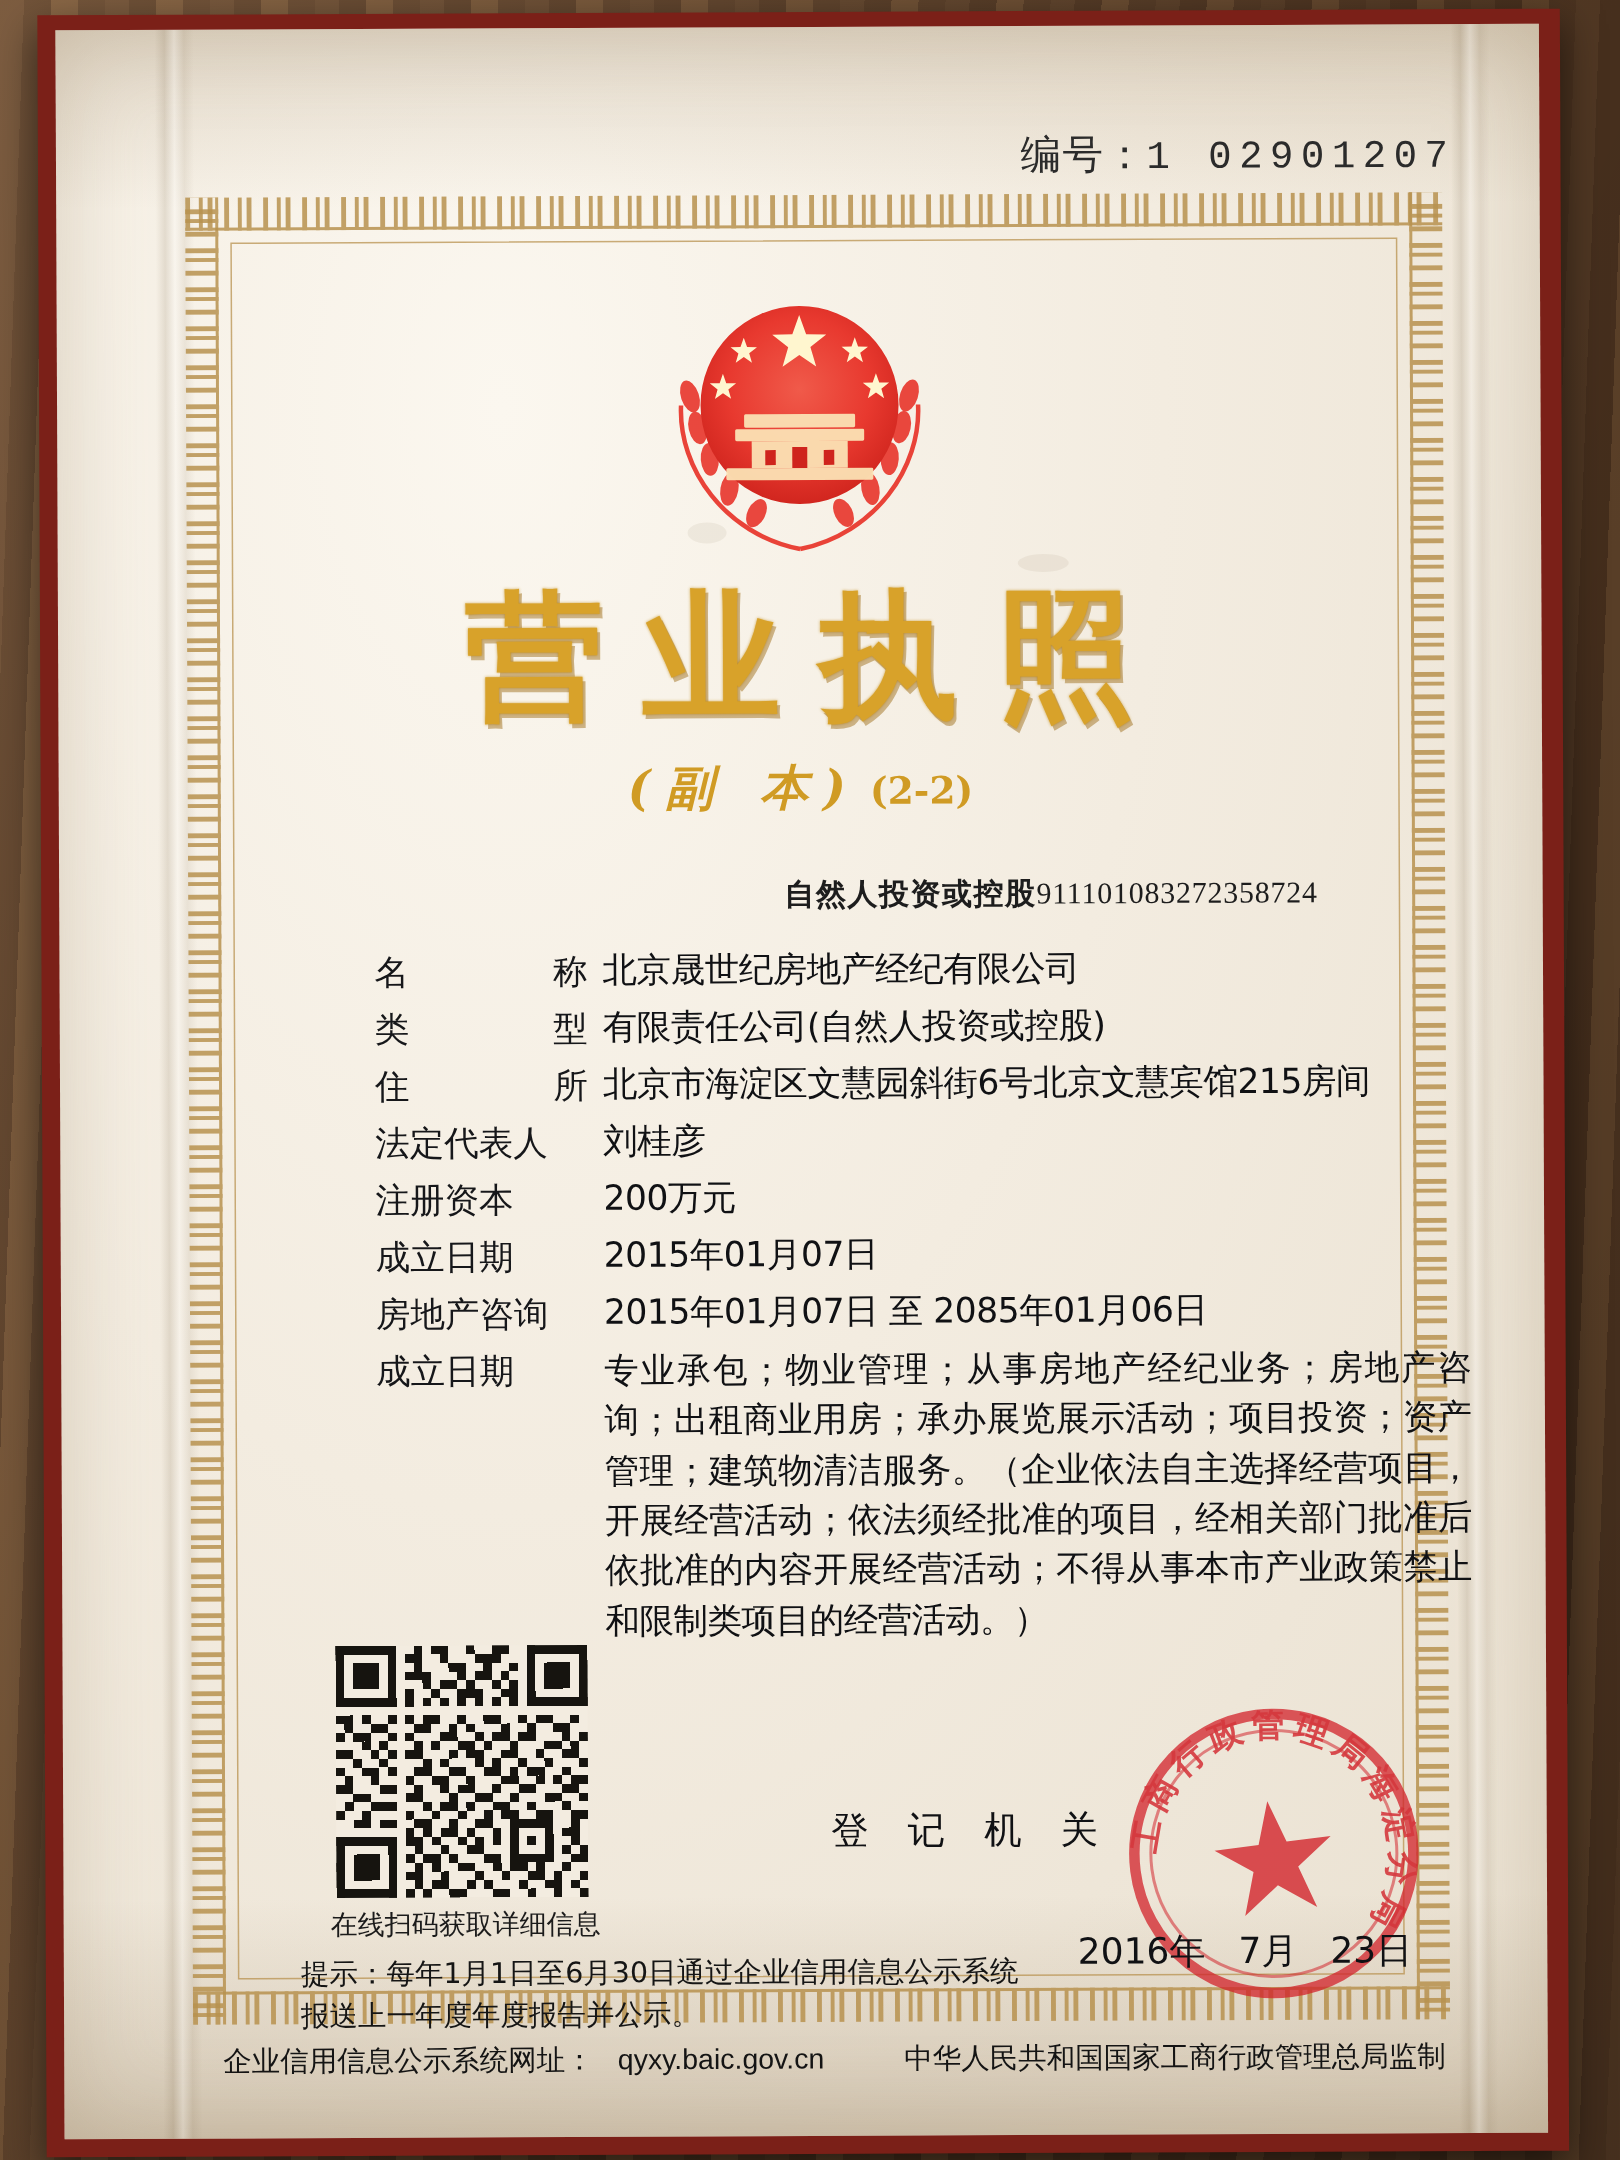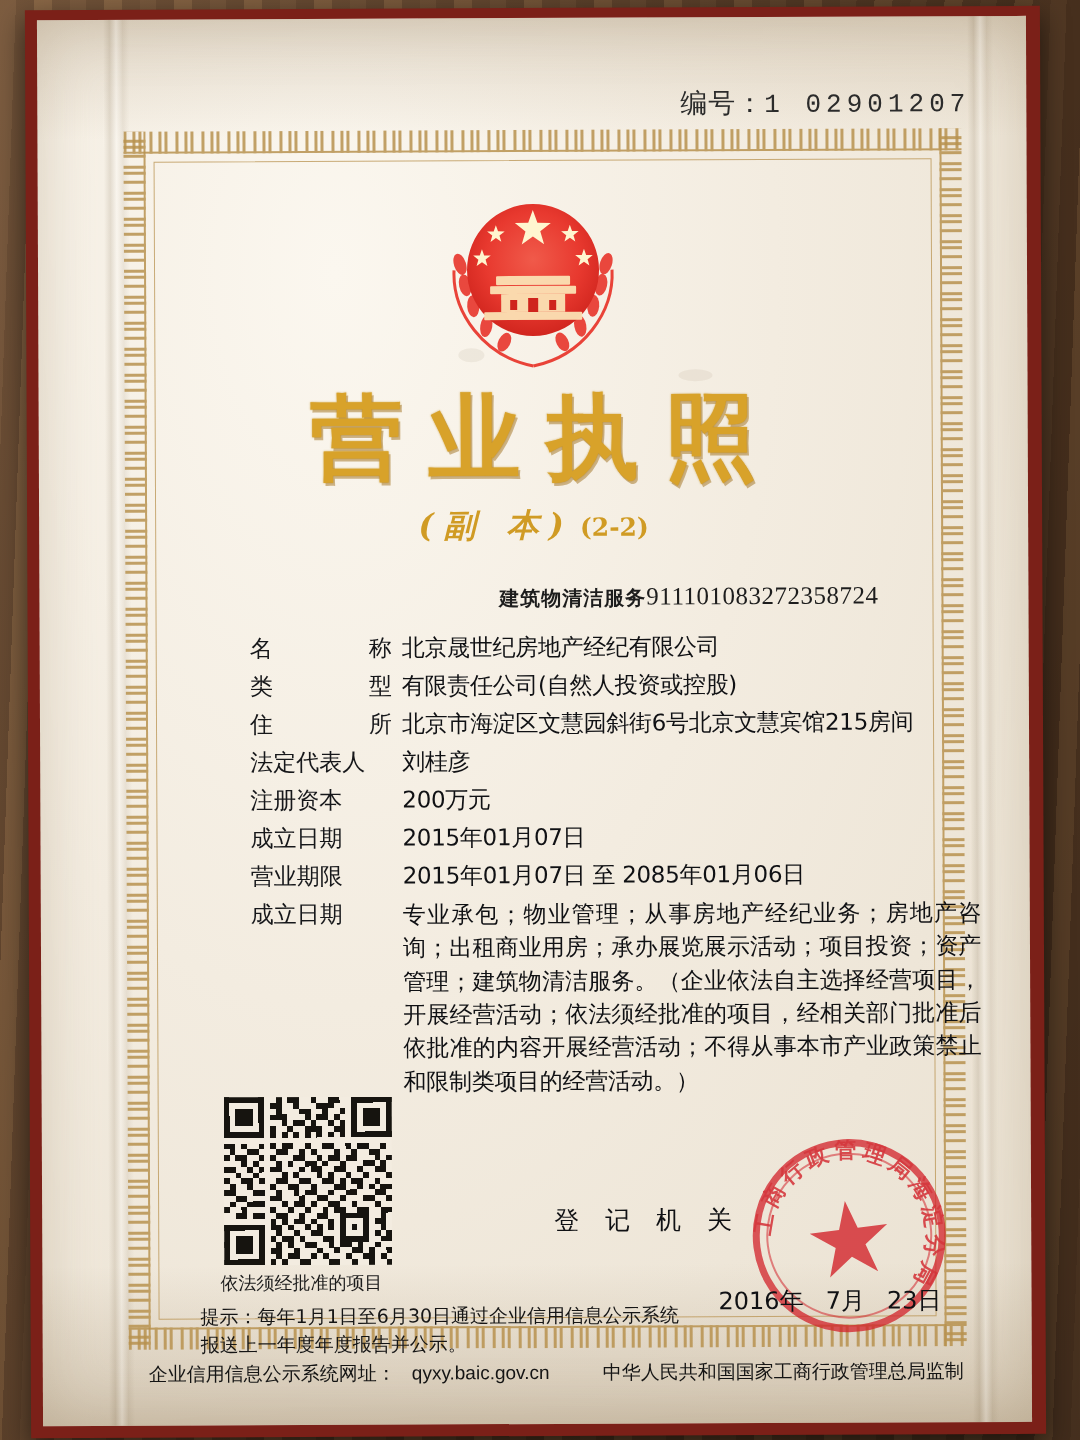--- a/index.html
+++ b/index.html
@@ -201,21 +201,21 @@
   .credit {
     position: absolute;
     right: 150px;
     top: 565px;
     font-size: 21px;
     color: #1d1d1d;
     white-space: nowrap;
     font-family: "DejaVu Sans", sans-serif;
   }
   .credit .lbl { font-weight: bold; font-size: 20px; letter-spacing: 1px; }
-  .credit .val { font-family: "Liberation Serif", serif; font-size: 25px; letter-spacing: 0.5px; }
+  .credit .val { font-family: "Liberation Serif", serif; font-size: 20px; letter-spacing: 0.5px; }
 
   
   .fields {
     position: absolute;
     left: 210px;
     top: 614px;
     width: 730px;
   }
   .row {
     display: flex;
@@ -413,21 +413,21 @@
         </g>
       </svg>
     </div>
 
     <div class="title">营业执照</div>
     <div class="subtitle">
       <span class="paren">(副 本)</span><span class="part">(2-2)</span>
     </div>
 
     <div class="credit">
-      <span class="lbl">建筑物清洁服务</span><span class="val">911101083272358724</span>
+      <span class="lbl">自然人投资或控股</span><span class="val">911101083272358724</span>
     </div>
 
     <div class="fields">
       <div class="row">
         <div class="label spread">
             <span>名</span>
             <span>称</span>
           </div>
         <div class="value">北京晟世纪房地产经纪有限公司</div>
       </div>
@@ -456,21 +456,21 @@
         <div class="value">200万元</div>
       </div>
       <div class="row">
         <div class="label spread">
             <span>成立日期</span>
           </div>
         <div class="value">2015年01月07日</div>
       </div>
       <div class="row">
         <div class="label spread">
-            <span>营业期限</span>
+            <span>房地产咨询</span>
           </div>
         <div class="value">2015年01月07日 至 2085年01月06日</div>
       </div>
       <div class="row scope">
         <div class="label spread">
             <span>成立日期</span>
           </div>
         <div class="value">专业承包；物业管理；从事房地产经纪业务；房地产咨询；出租商业用房；承办展览展示活动；项目投资；资产管理；建筑物清洁服务。（企业依法自主选择经营项目，开展经营活动；依法须经批准的项目，经相关部门批准后依批准的内容开展经营活动；不得从事本市产业政策禁止和限制类项目的经营活动。）</div>
       </div>
     </div>
@@ -697,21 +697,21 @@
           <rect x="8" y="28" width="1" height="1"></rect>
             <rect x="10" y="28" width="1" height="1"></rect>
             <rect x="13" y="28" width="2" height="1"></rect>
             <rect x="18" y="28" width="2" height="1"></rect>
             <rect x="22" y="28" width="1" height="1"></rect>
             <rect x="25" y="28" width="1" height="1"></rect>
             <rect x="28" y="28" width="1" height="1"></rect>
         </g>
       </svg>
     </div>
-    <div class="qr-caption">依法须经批准的项目</div>
+    <div class="qr-caption">在线扫码获取详细信息</div>
 
     <div class="tip">
       <div>提示：每年1月1日至6月30日通过企业信用信息公示系统</div>
       <div>报送上一年度年度报告并公示。</div>
     </div>
 
     <div class="registry">登 记 机 关</div>
 
     <div class="seal">
       <svg viewBox="0 0 214 214" width="214" height="214" aria-hidden="true">

